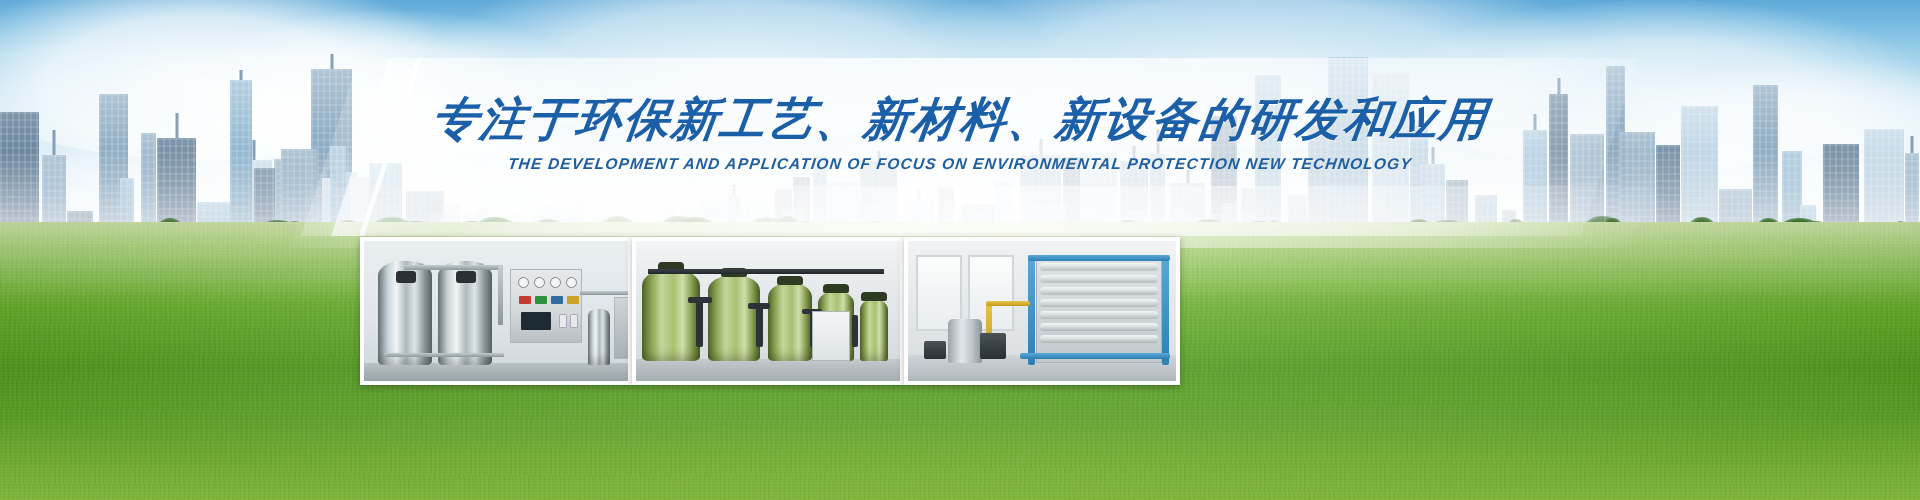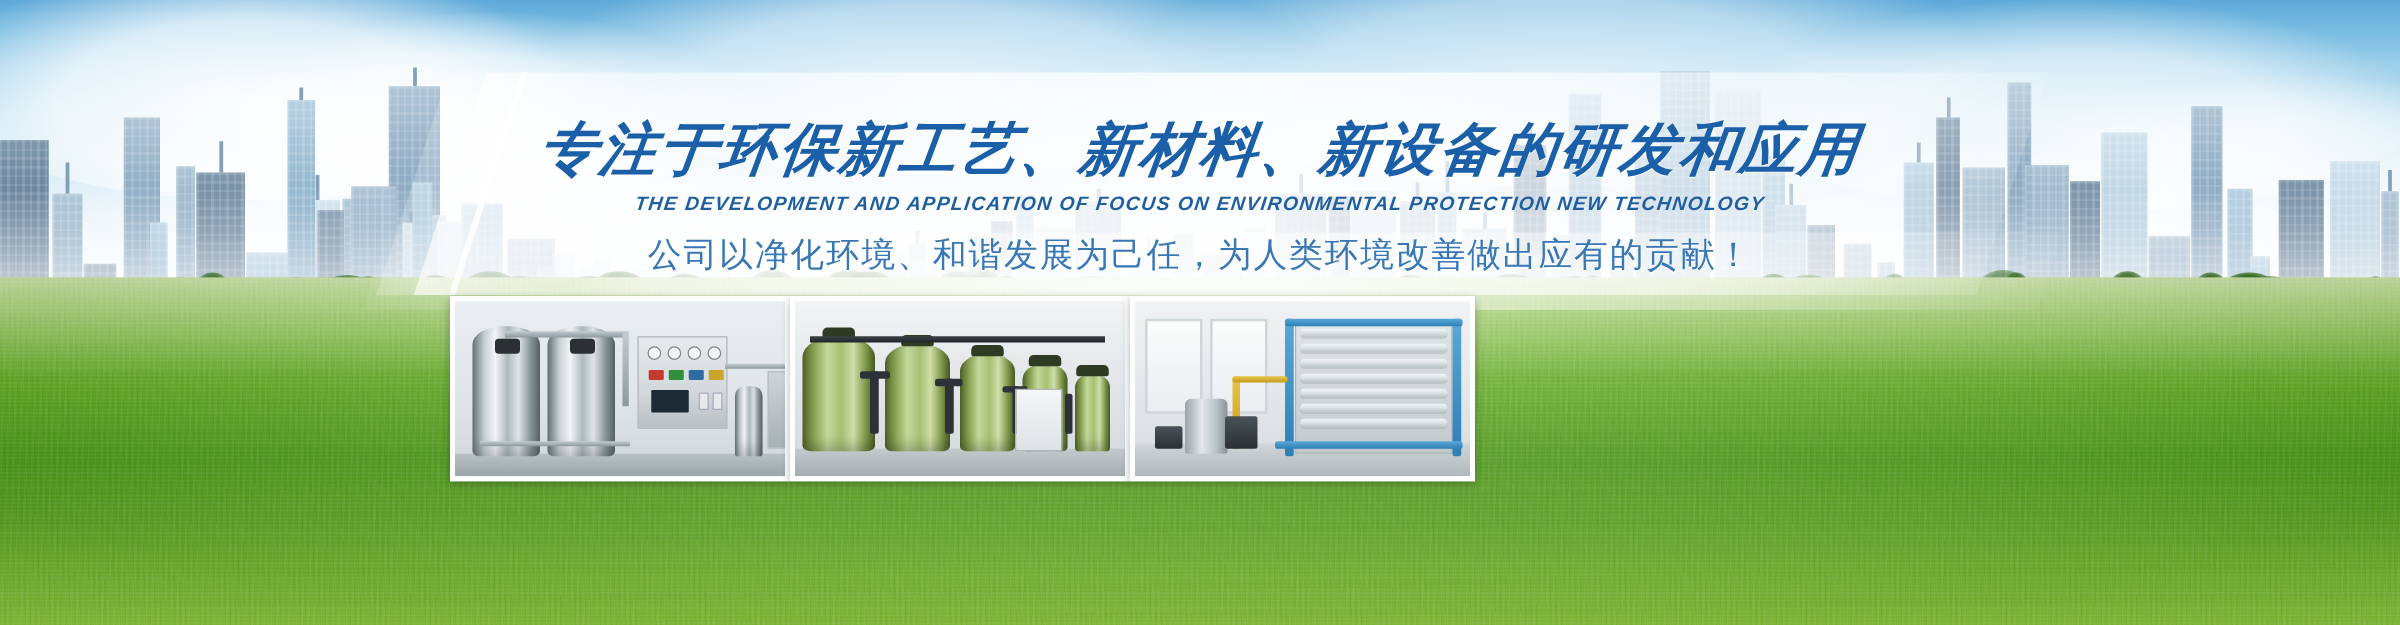--- a/index.html
+++ b/index.html
@@ -547,21 +547,20 @@
   <div class="panel-wrap">
     <div class="panel panel-main"></div>
     <div class="panel panel-sheen"></div>
     <div class="panel panel-edge"></div>
     <div class="panel panel-lower"></div>
   </div>
 
   <div class="copy">
     <div class="headline">专注于环保新工艺、新材料、新设备的研发和应用</div>
     <div class="subline">THE DEVELOPMENT AND APPLICATION OF FOCUS ON ENVIRONMENTAL PROTECTION NEW TECHNOLOGY</div>
-    <div class="tagline">公司以净化环境、和谐发展为己任，为人类环境改善做出应有的贡献！</div>
   </div>
 
   <div class="photos">
 
     <div class="photo p1">
       <div class="inner">
         <div class="scene-a">
           <div class="floor-a"></div>
 
           <div class="tankS" style="left:14px;  width:54px;  height:104px;"></div>

